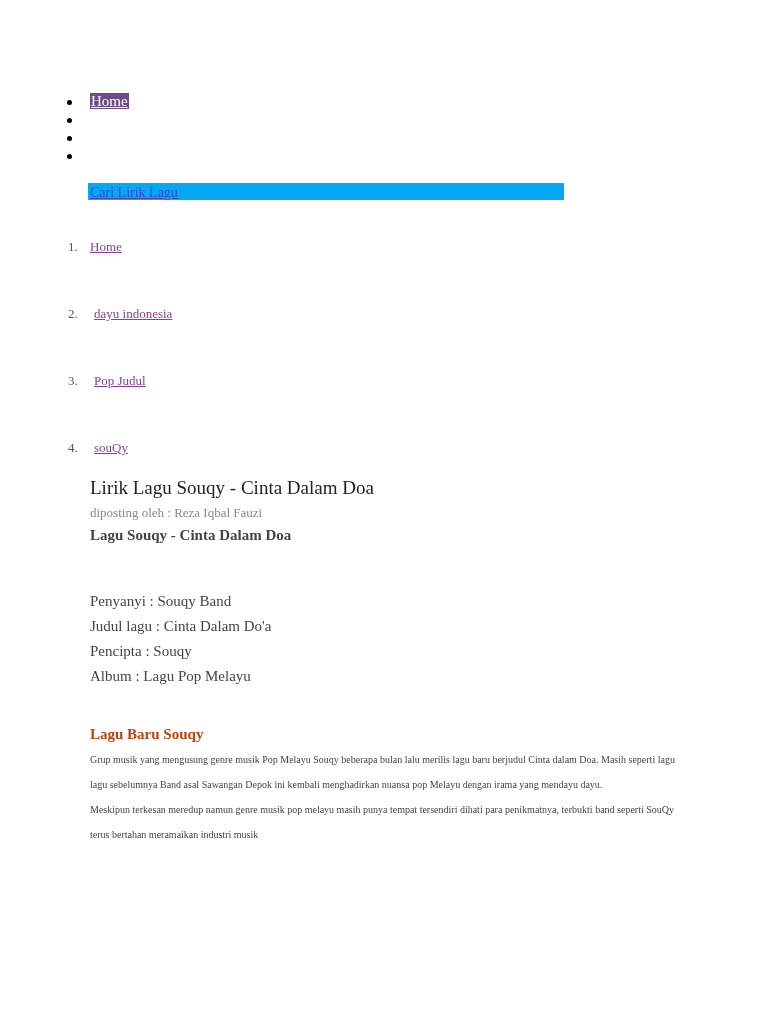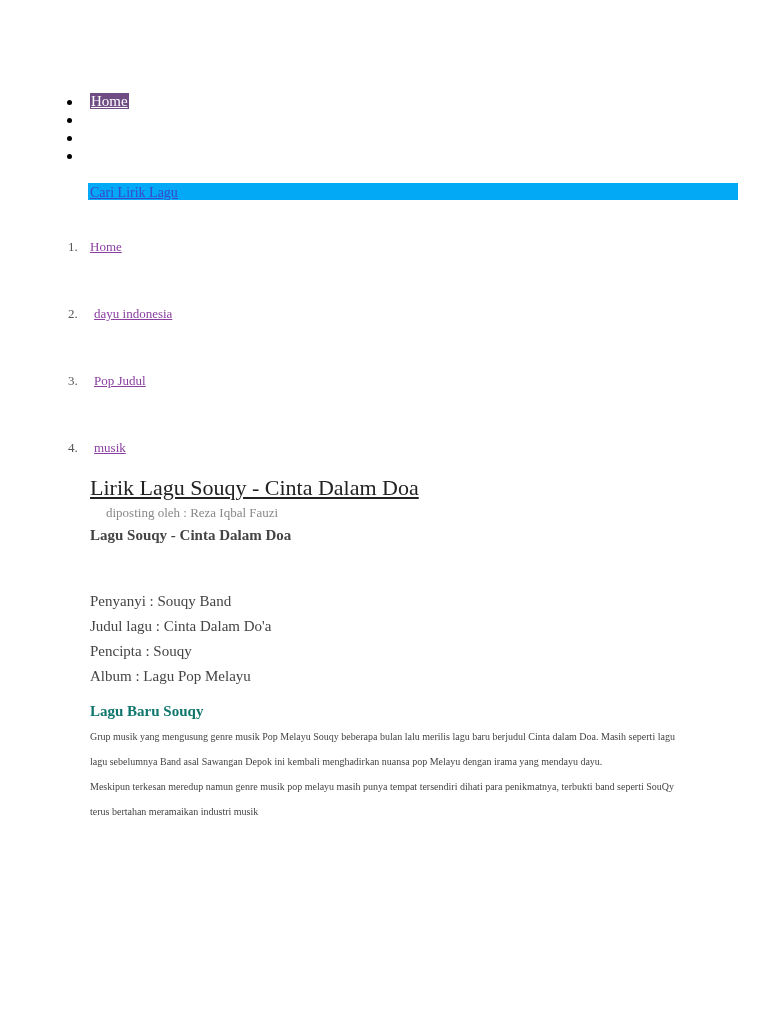--- a/index.html
+++ b/index.html
@@ -44,21 +44,21 @@
       background: #6f4c84;
       color: #ffffff;
       text-decoration: underline;
       padding: 0 1px;
       font-size: 15px;
     }
     .search-bar {
       position: absolute;
       left: 88px;
       top: 183px;
-      width: 650px;
+      width: 476px;
       height: 17px;
       background: #03a9f4;
     }
     .search-bar a {
       display: inline-block;
       color: #3949c9;
       text-decoration: underline;
       font-size: 14px;
       line-height: 17px;
       padding-left: 2px;
@@ -93,58 +93,56 @@
       white-space: nowrap;
     }
     .breadcrumb li.indent a { left: 94px; }
     .post {
       position: absolute;
       left: 90px;
       top: 474px;
       width: 600px;
     }
     .post-title {
-      font-size: 22px;
+      font-size: 19px;
       line-height: 28px;
       color: #222;
-      text-decoration: underline;
       margin: 0;
       font-weight: normal;
     }
     .post-author {
       font-size: 13px;
       color: #888;
       line-height: 20px;
       margin-top: 1px;
-      margin-left: 16px;
     }
     .post-snippet {
       font-size: 15px;
       line-height: 25px;
       color: #222;
       margin-top: 4px;
     }
     .bold-line {
       font-weight: bold;
       font-size: 15px;
       line-height: 25px;
       color: #444;
     }
     .info-block {
       margin-top: 41px;
       font-size: 15px;
       line-height: 25px;
       color: #444;
     }
     .subhead {
-      margin-top: 10px;
+      margin-top: 33px;
       font-weight: bold;
       font-size: 15px;
       line-height: 25px;
-      color: #0f766e;
+      color: #c2410c;
       font-family: Liberation Serif, serif;
     }
     .para {
       font-size: 10px;
       line-height: 25px;
       color: #444;
     }
   </style>
 </head>
 <body>
@@ -170,21 +168,21 @@
   <li class="indent">
     <span class="num">2.</span>
     <a>dayu indonesia</a>
   </li>
   <li class="indent">
     <span class="num">3.</span>
     <a>Pop Judul</a>
   </li>
   <li class="indent">
     <span class="num">4.</span>
-    <a>musik</a>
+    <a>souQy</a>
   </li>
 </ol>
 
 <article class="post">
   <h1 class="post-title">Lirik Lagu Souqy - Cinta Dalam Doa</h1>
   <div class="post-author">diposting oleh : Reza Iqbal Fauzi</div>
   <div class="bold-line">Lagu Souqy - Cinta Dalam Doa</div>
   <div class="info-block">
     <div>Penyanyi : Souqy Band</div>
     <div>Judul lagu : Cinta Dalam Do'a</div>

